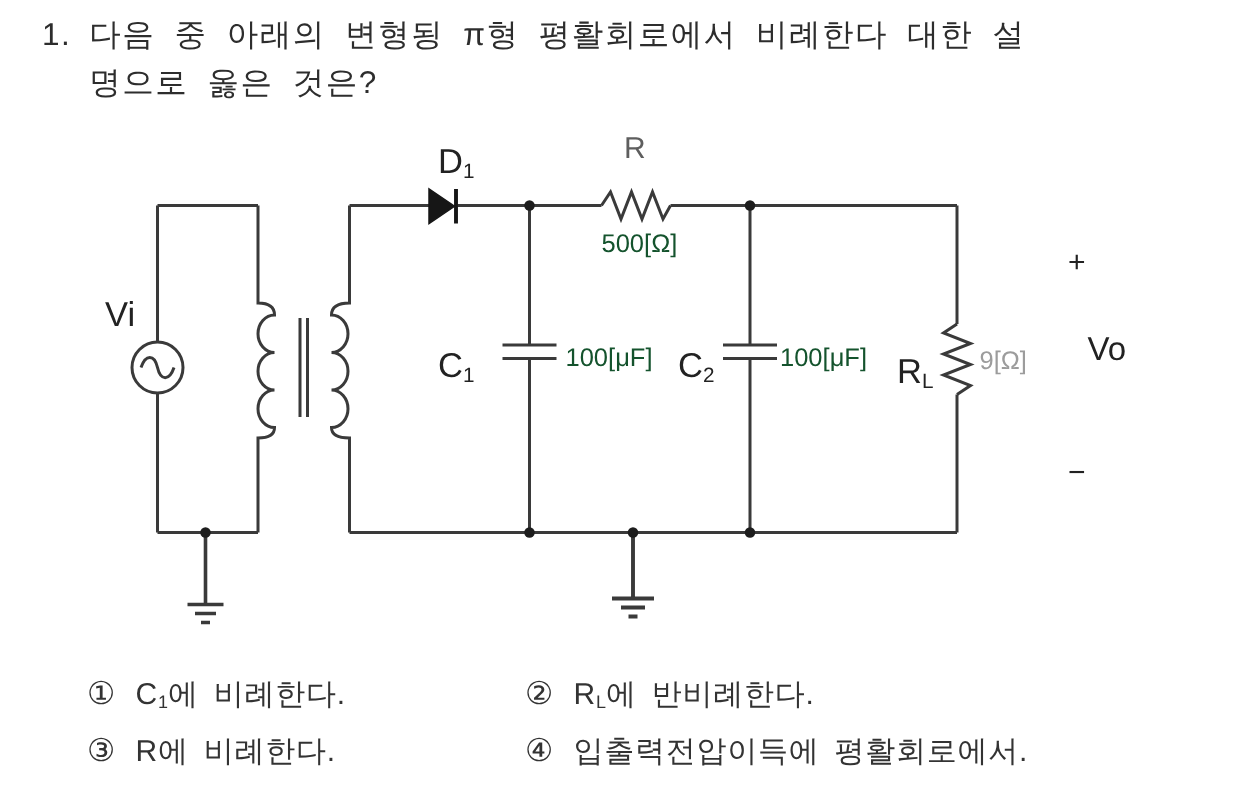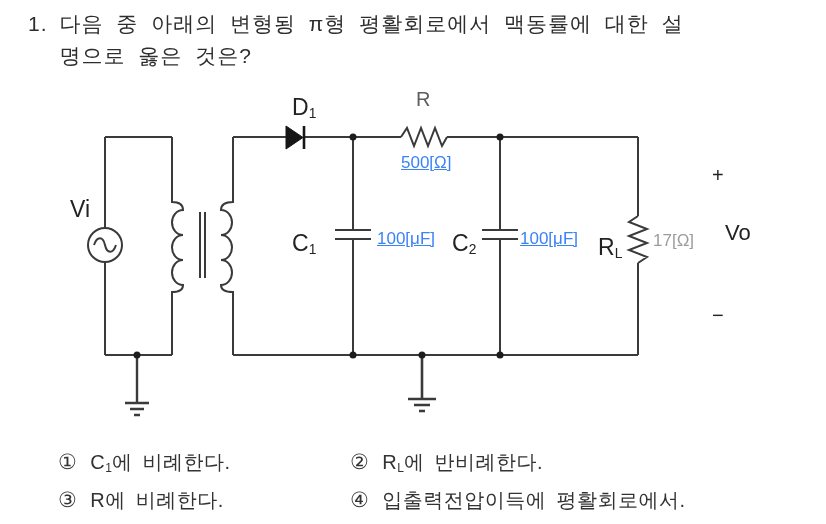--- a/index.html
+++ b/index.html
@@ -15,38 +15,38 @@
   
   .circuit-svg { position:absolute; left:0; top:0; }
   
   .lbl { position:absolute; white-space:nowrap; color:#222; }
   .bold { font-weight:normal; }
   .f23 { font-size:23px; }
   .f22 { font-size:22px;margin-left:16px; }
   .f20 { font-size:20px; }
   .f17 { font-size:17px; }
   .gray { color:#5e5e5e; }
-  .gray2 { color:#3b82f6;text-decoration:underline; }
+  .gray2 { color:#14532d; }
   .lightgray { color:#9c9c9c; }
   .sb { font-size:0.6em; vertical-align:-0.25em; letter-spacing:0; }
   
   .opt { position:absolute; display:flex; align-items:baseline;
          font-size:20px; color:#333; letter-spacing:0.5px; word-spacing:4px; }
   .optnum { margin-right:13px; font-size:21px; }
   .opttext { white-space:nowrap; }
 </style>
 </head>
 <body>
 
 <div class="page">
 
   <div class="q">
     <span class="qnum">1.</span>
     <div class="qlines">
-      <div>다음 중 아래의 변형됭 π형 평활회로에서 맥동률에 대한 설</div>
+      <div>다음 중 아래의 변형됭 π형 평활회로에서 비례한다 대한 설</div>
       <div>명으로 옳은 것은?</div>
     </div>
   </div>
 
   <svg class="circuit-svg" width="826" height="524" viewBox="0 0 826 524">
     <g stroke="#3a3a3a" stroke-width="2" fill="none">
 
       <path d="M105,137 H172"></path>
       <path d="M105,137 V228 M105,262 V355"></path>
       <path d="M105,355 H172"></path>
@@ -101,21 +101,21 @@
   <div class="lbl f20 gray" style="left:416px; top:88px;">R</div>
   <div class="lbl f17 gray2" style="left:401px; top:153px;">500[Ω]</div>
 
   <div class="lbl bold f23" style="left:292px; top:230px;"><span>C</span><span class="sb">1</span></div>
   <div class="lbl f17 gray2" style="left:377px; top:229px;">100[μF]</div>
 
   <div class="lbl bold f23" style="left:452px; top:230px;"><span>C</span><span class="sb">2</span></div>
   <div class="lbl f17 gray2" style="left:520px; top:229px;">100[μF]</div>
 
   <div class="lbl bold f23" style="left:598px; top:234px;"><span>R</span><span class="sb">L</span></div>
-  <div class="lbl f17 lightgray" style="left:653px; top:231px;">17[Ω]</div>
+  <div class="lbl f17 lightgray" style="left:653px; top:231px;">9[Ω]</div>
 
   <div class="lbl bold f22" style="left:709px; top:220px;">Vo</div>
   <div class="lbl bold f20" style="left:712px; top:164px;">+</div>
   <div class="lbl bold f20" style="left:712px; top:304px;">−</div>
 
   <div class="opt" style="left:58px; top:449px;">
     <span class="optnum">①</span>
     <span class="opttext"><span>C</span><span class="sb">1</span><span>에 비례한다.</span></span>
   </div>
   <div class="opt" style="left:350px; top:449px;">

